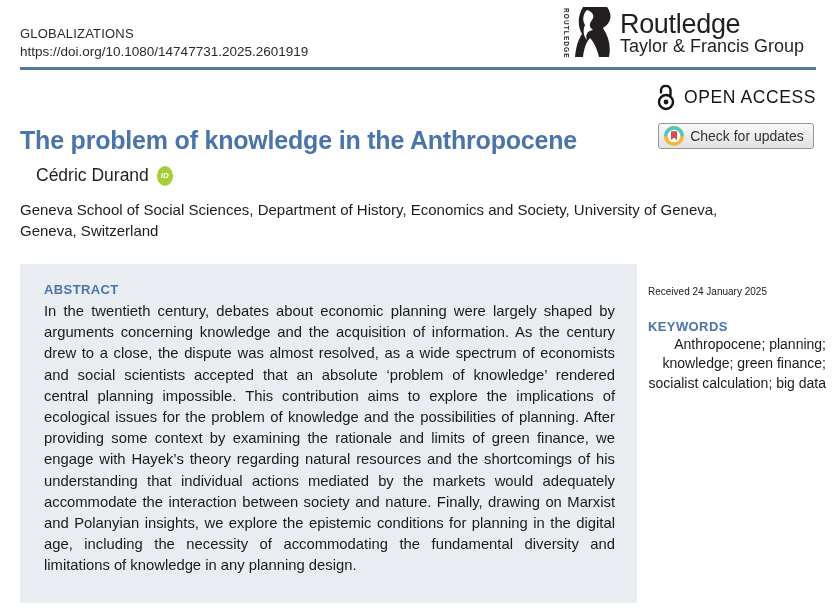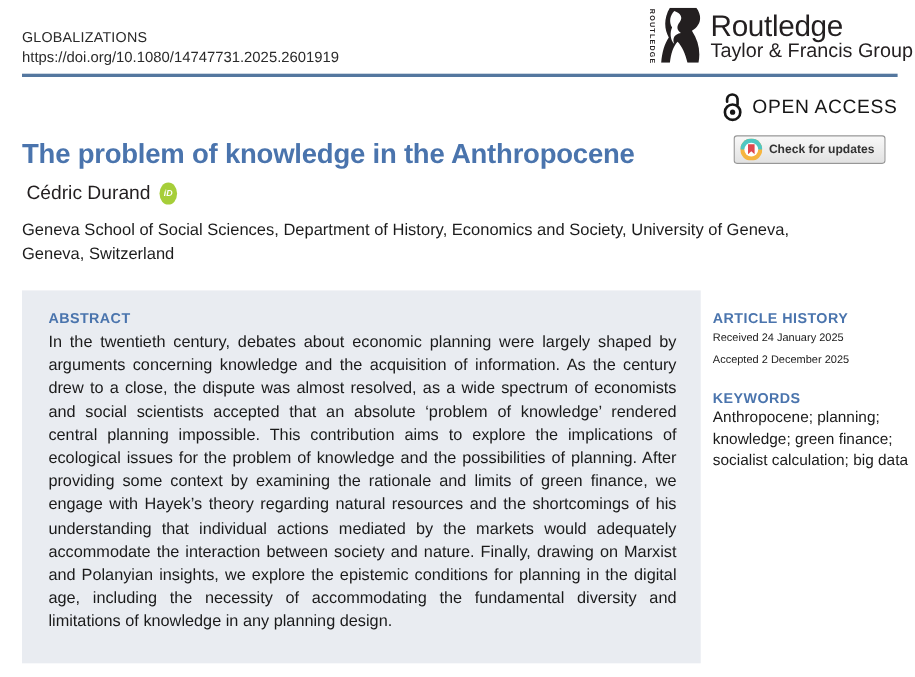--- a/index.html
+++ b/index.html
@@ -4,61 +4,61 @@
 <style>
   html,body{margin:0;padding:0;}
   body{
     width:832px;height:615px;overflow:hidden;background:#ffffff;
     font-family:"Liberation Sans",sans-serif;color:#231f20;position:relative;
   }
   
   .journal-info{position:absolute;left:20px;top:25px;line-height:18px;font-size:13px;color:#2a2a2a;}
   .journal-name{letter-spacing:.2px;}
   .doi-link{font-size:13.5px;color:#2a2a2a;text-decoration:none;display:block;}
-  .publisher{position:absolute;top:7px;right:2px;display:flex;align-items:center;gap:5px;}
+  .publisher{position:absolute;top:7px;right:28px;display:flex;align-items:center;gap:5px;}
   .vertical-name{
     writing-mode:vertical-rl;font-size:6.5px;font-weight:bold;letter-spacing:1.1px;
     color:#231f20;height:48px;text-align:center;line-height:8px;
   }
   .pub-names{display:flex;flex-direction:column;justify-content:center;margin-left:4px;}
   .pub-main{font-size:27px;font-weight:500;letter-spacing:-.3px;line-height:28px;color:#231f20;}
   .pub-sub{font-size:18px;color:#231f20;line-height:17px;}
   .header-rule{position:absolute;left:20px;top:67px;width:796px;height:3px;}
   
   .badges{position:absolute;top:84px;right:16px;display:flex;align-items:center;gap:12px;flex-direction:column;}
   .open-access{display:flex;align-items:center;gap:8px;}
   .oa-label{font-size:17.5px;letter-spacing:.6px;color:#161616;}
   .check-updates-btn{
     display:flex;align-items:center;gap:6px;padding:3px 9px 3px 5px;
     background:linear-gradient(#f8f8f8,#e2e2e2);border:1px solid #979797;border-radius:3px;
     cursor:pointer;height:26px;box-sizing:border-box;
   }
-  .check-updates-label{font-size:11px;font-weight:bold;color:#333;}
+  .check-updates-label{font-size:14px;font-weight:normal;color:#333;}
   
   .article-title{position:absolute;left:20px;top:126px;font-size:25px;font-weight:bold;letter-spacing:-.2px;}
-  .author-row{position:absolute;left:24px;top:165px;display:flex;align-items:center;gap:8px;}
+  .author-row{position:absolute;left:36px;top:165px;display:flex;align-items:center;gap:8px;}
   .author-name{font-size:17.5px;color:#231f20;}
   .orcid-icon{
     width:16px;height:20px;border-radius:50%;display:flex;align-items:center;justify-content:center;
     color:#fff;font-size:8px;font-weight:bold;font-style:italic;
   }
   .affiliation{position:absolute;left:20px;top:200px;width:716px;font-size:15px;line-height:20.5px;color:#1c1c1c;}
   
   .abstract-box{
     position:absolute;left:20px;top:264px;width:617px;height:339px;box-sizing:border-box;
     padding:18px 22px 0 24px;overflow:hidden;
   }
   .section-heading{font-size:13px;font-weight:bold;letter-spacing:.4px;line-height:16px;}
   .abstract-text{
     margin-top:3px;font-size:14.8px;line-height:21.2px;text-align:justify;color:#1a1a1a;
   }
   .sidebar{position:absolute;left:648px;top:282px;width:178px;}
   .sidebar-line{font-size:10px;line-height:19.5px;color:#1a1a1a;}
   .sidebar-gap{height:17px;}
-  .keywords-text{font-size:14px;line-height:19.5px;color:#1a1a1a;}
+  .keywords-text{font-size:14px;line-height:19.5px;color:#1a1a1a;text-align:right;}
 </style>
 </head>
 <body>
 
 <div class="journal-info">
   <div class="journal-name">GLOBALIZATIONS</div>
   <a class="doi-link" href="#">https://doi.org/10.1080/14747731.2025.2601919</a>
 </div>
 
 <div class="publisher">
@@ -103,19 +103,17 @@
 </div>
 
 <div class="affiliation">Geneva School of Social Sciences, Department of History, Economics and Society, University of Geneva, Geneva, Switzerland</div>
 
 <div class="abstract-box" style="background: rgb(233, 236, 241);">
   <div class="section-heading" style="color: rgb(74, 116, 173);">ABSTRACT</div>
   <div class="abstract-text">In the twentieth century, debates about economic planning were largely shaped by arguments concerning knowledge and the acquisition of information. As the century drew to a close, the dispute was almost resolved, as a wide spectrum of economists and social scientists accepted that an absolute ‘problem of knowledge’ rendered central planning impossible. This contribution aims to explore the implications of ecological issues for the problem of knowledge and the possibilities of planning. After providing some context by examining the rationale and limits of green finance, we engage with Hayek’s theory regarding natural resources and the shortcomings of his understanding that individual actions mediated by the markets would adequately accommodate the interaction between society and nature. Finally, drawing on Marxist and Polanyian insights, we explore the epistemic conditions for planning in the digital age, including the necessity of accommodating the fundamental diversity and limitations of knowledge in any planning design.</div>
 </div>
 
 <div class="sidebar">
-  <div class="section-heading" style="color: rgb(74, 116, 173);">ARTICLE HISTORY</div>
   <div class="sidebar-line">Received 24 January 2025</div>
-  <div class="sidebar-line">Accepted 2 December 2025</div>
   <div class="sidebar-gap"></div>
   <div class="section-heading" style="color: rgb(74, 116, 173);">KEYWORDS</div>
   <div class="keywords-text">Anthropocene; planning; knowledge; green finance; socialist calculation; big data</div>
 </div>
 
 </body></html>

